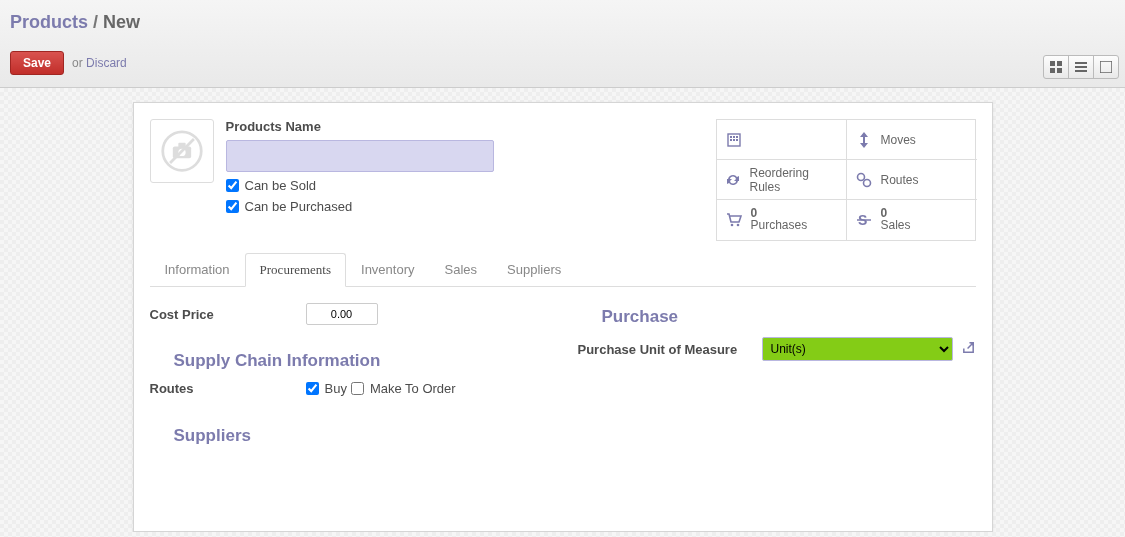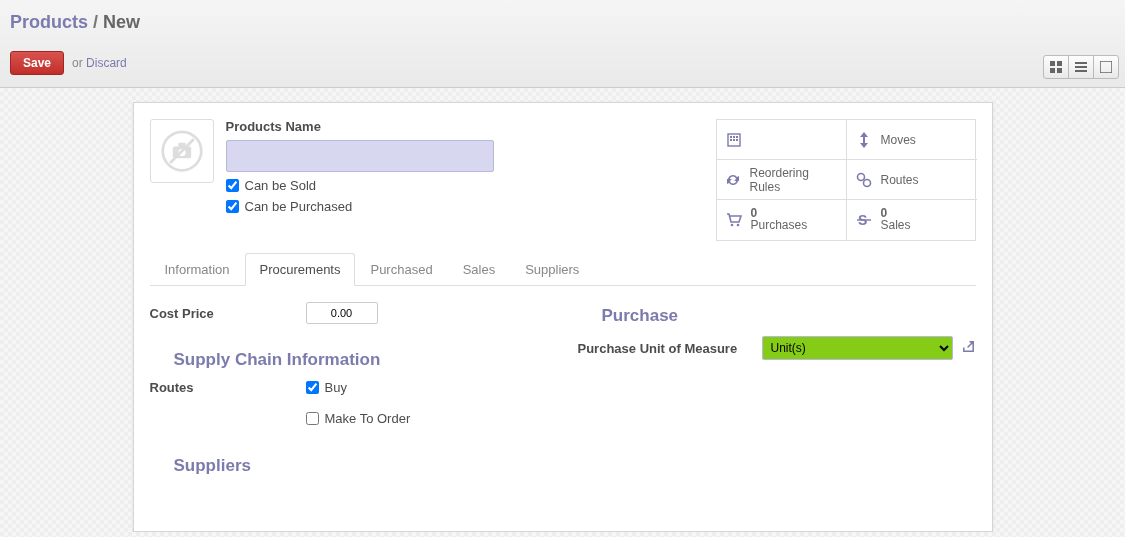--- a/index.html
+++ b/index.html
@@ -149,20 +149,21 @@
     border: 1px solid transparent;
     border-bottom:none;
     margin-bottom:-1px;
   }
   .tab.active {
     color:#4c4c4c;
     border-color:#ddd;
     border-bottom: 1px solid #fff;
     background:#fff;
     border-radius:3px 3px 0 0;
+    font-family:Liberation Serif, serif;
   }
 
   .body-cols {
     display:flex;
     gap: 30px;
   }
   .col { flex:1; }
   .field-row { display:flex; align-items:center; margin-bottom:10px; }
   .field-label { width:156px; font-weight:bold; color:#4c4c4c; font-size:13px; }
   .num-input {
@@ -187,21 +188,21 @@
     height:24px;
     background:#84cc16;
     border:1px solid #b9b7e0;
     border-radius:2px;
     font-size:12px;
     padding: 2px 4px;
   }
   .ext-link { color:#7c7bad; cursor:pointer; font-size:15px; }
   .field-label.w { width:176px; }
   .routes-wrap { display:flex; }
-  .routes-values { display:flex; flex-direction:column; gap:12px;}
+  .routes-values { display:flex; flex-direction:row; gap:4px;}
 </style>
 </head>
 <body>
 
 <div class="header">
   <div class="breadcrumb">
     <span>Products</span>
     <span class="sep">/</span>
     <span class="current">New</span>
   </div>
@@ -328,21 +329,21 @@
             <span class="num">0</span>
             <span class="lbl">Sales</span>
           </span>
         </div>
       </div>
     </div>
 
     <div class="tabs">
       <div class="tab">Information</div>
       <div class="tab active">Procurements</div>
-      <div class="tab">Purchased</div>
+      <div class="tab">Inventory</div>
       <div class="tab">Sales</div>
       <div class="tab">Suppliers</div>
     </div>
 
     <div class="body-cols">
       <div class="col">
         <div class="field-row">
           <span class="field-label">Cost Price</span>
           <input class="num-input" type="text" value="0.00" style="">
         </div>

